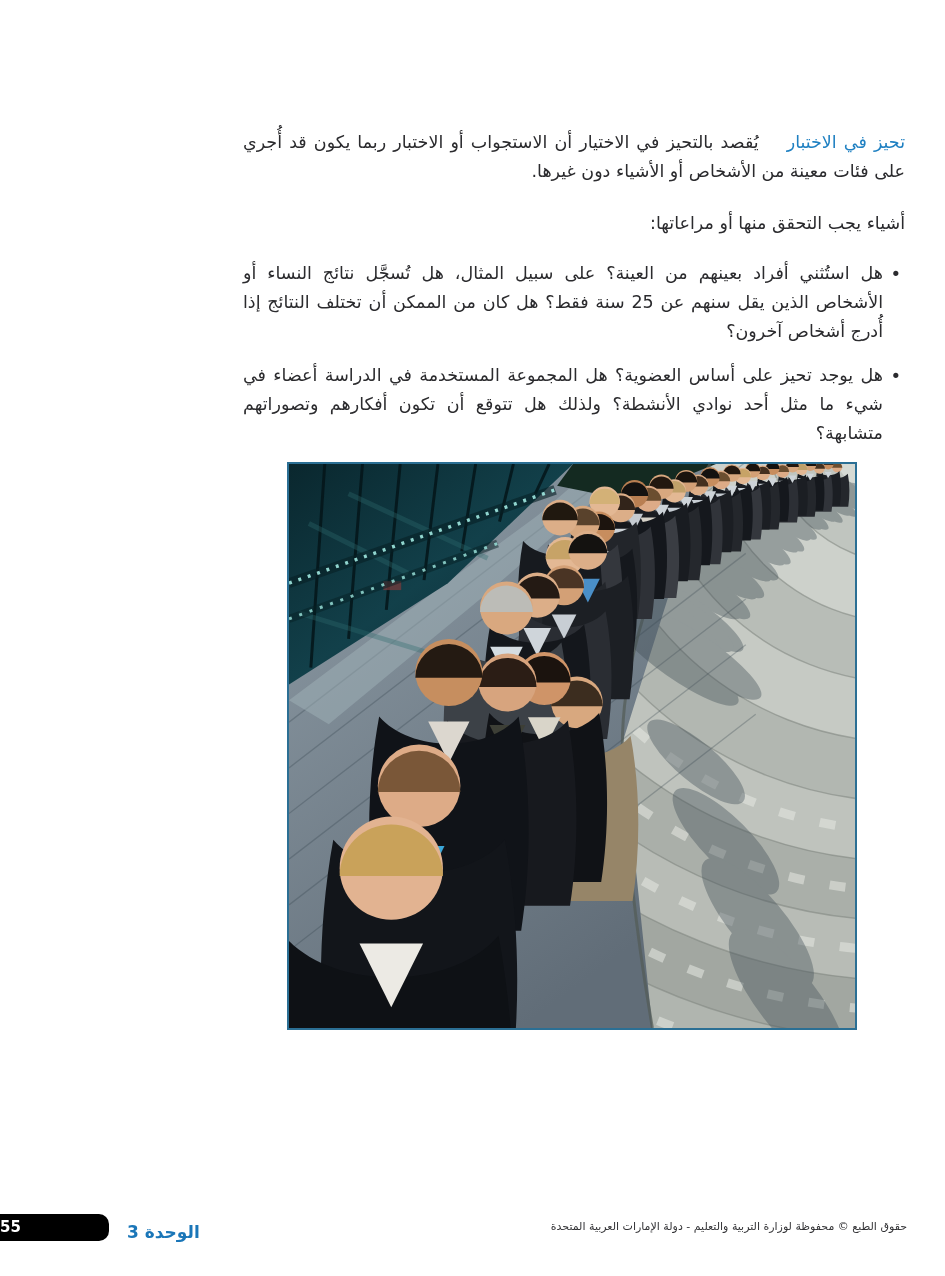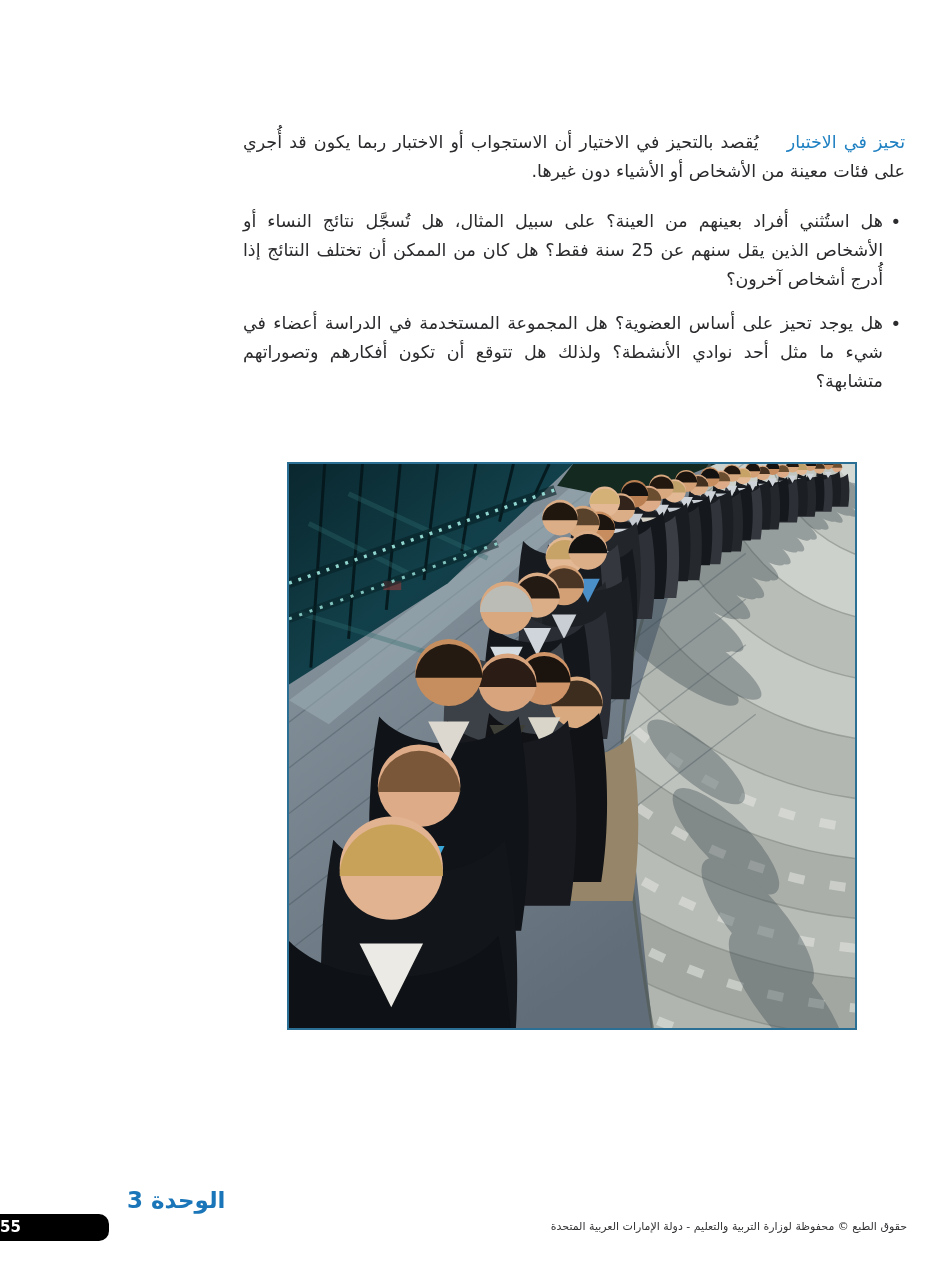--- a/index.html
+++ b/index.html
@@ -39,37 +39,38 @@
     margin-left:9px; transform:translateY(1px);
   }
   
   .page-tab {
     position:absolute; left:0; top:1202px; width:109px; height:27px;
     background:#000000; border-radius:0 10px 10px 0;
     color:#ffffff; font-weight:bold; font-size:15px; line-height:27px;
     text-align:left; padding-left:0; padding-right:13px;
   }
   .unit-label {
-    position:absolute; left:127px; top:1176px; direction:rtl;
-    color:#1a76b8; font-weight:bold; font-size:23px; line-height:25px;
+    position:absolute; left:127px; top:1208px; direction:rtl;
+    color:#1a76b8; font-weight:bold; font-size:17px; line-height:25px;
   }
   .copyright {
     position:absolute; top:1208px; right:38px; direction:rtl;
     font-size:11px; color:#343437; line-height:14px;text-align:center;
   }
 </style>
 </head>
 <body>
 
 <div class="page">
 
   <div class="text-col">
     <p>
       <span class="term">تحيز في الاختبار</span><span>يُقصد بالتحيز في الاختيار أن الاستجواب أو الاختبار ربما يكون قد أُجري على فئات معينة من الأشخاص أو الأشياء دون غيرها.</span>
     </p>
+    <p class="lead">أشياء يجب التحقق منها أو مراعاتها:</p>
     <ul class="checklist">
       <li>
         <span class="dot">•</span>
         <span>هل استُثني أفراد بعينهم من العينة؟ على سبيل المثال، هل تُسجَّل نتائج النساء أو الأشخاص الذين يقل سنهم عن 25 سنة فقط؟ هل كان من الممكن أن تختلف النتائج إذا أُدرج أشخاص آخرون؟</span>
       </li>
       <li>
         <span class="dot">•</span>
         <span>هل يوجد تحيز على أساس العضوية؟ هل المجموعة المستخدمة في الدراسة أعضاء في شيء ما مثل أحد نوادي الأنشطة؟ ولذلك هل تتوقع أن تكون أفكارهم وتصوراتهم متشابهة؟</span>
       </li>
     </ul>

